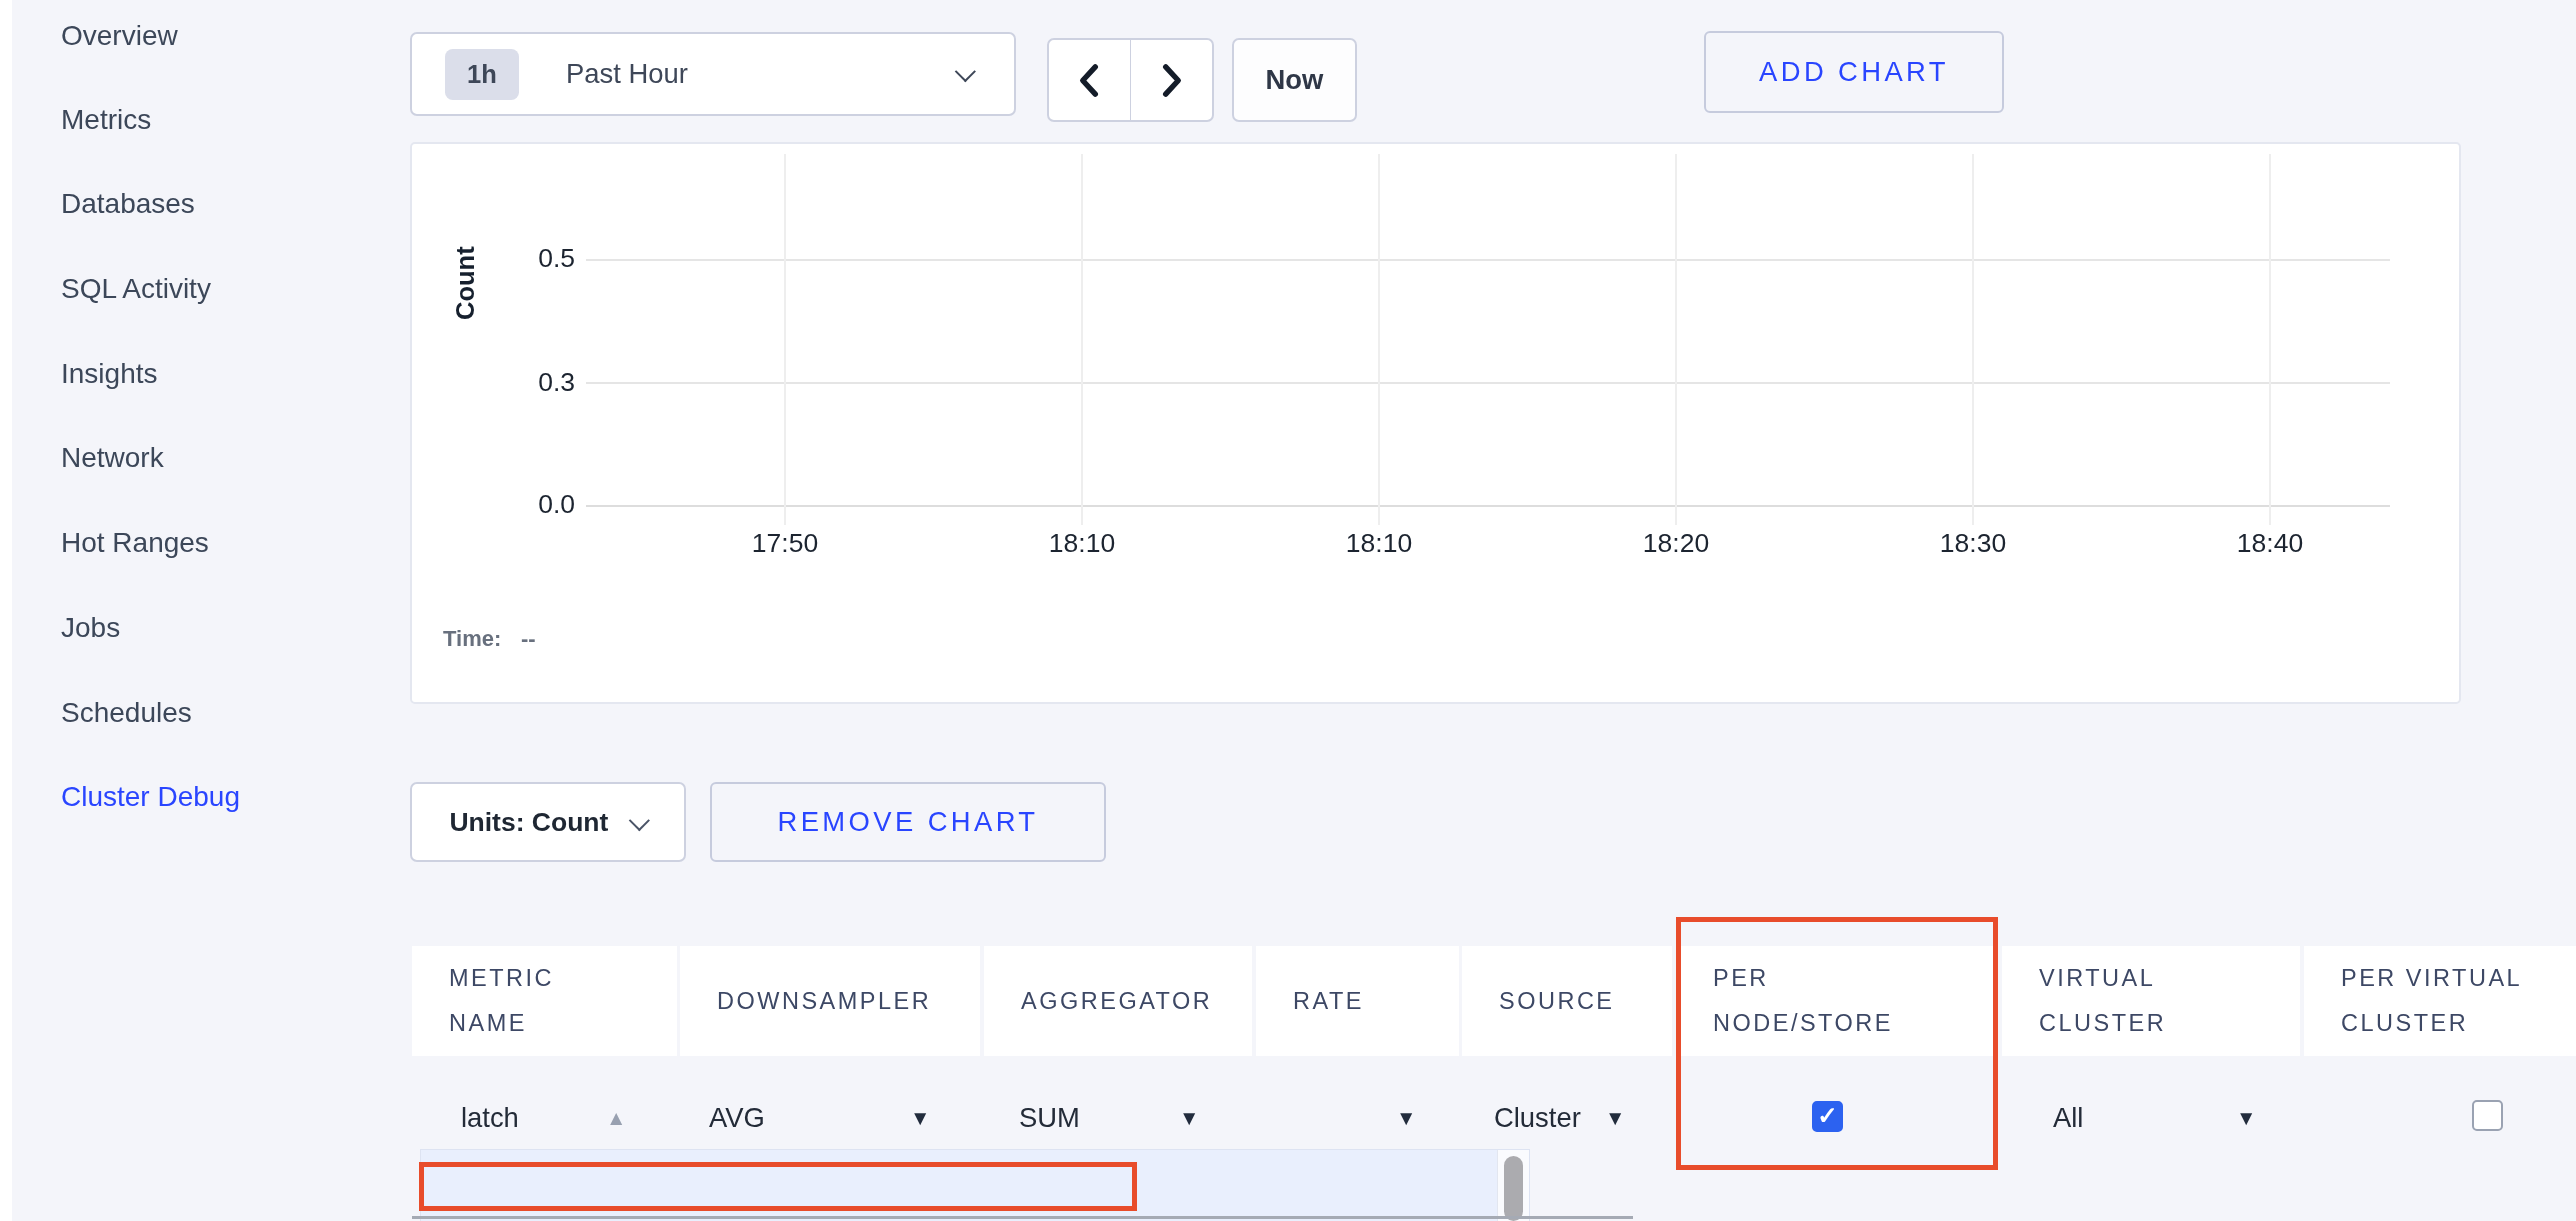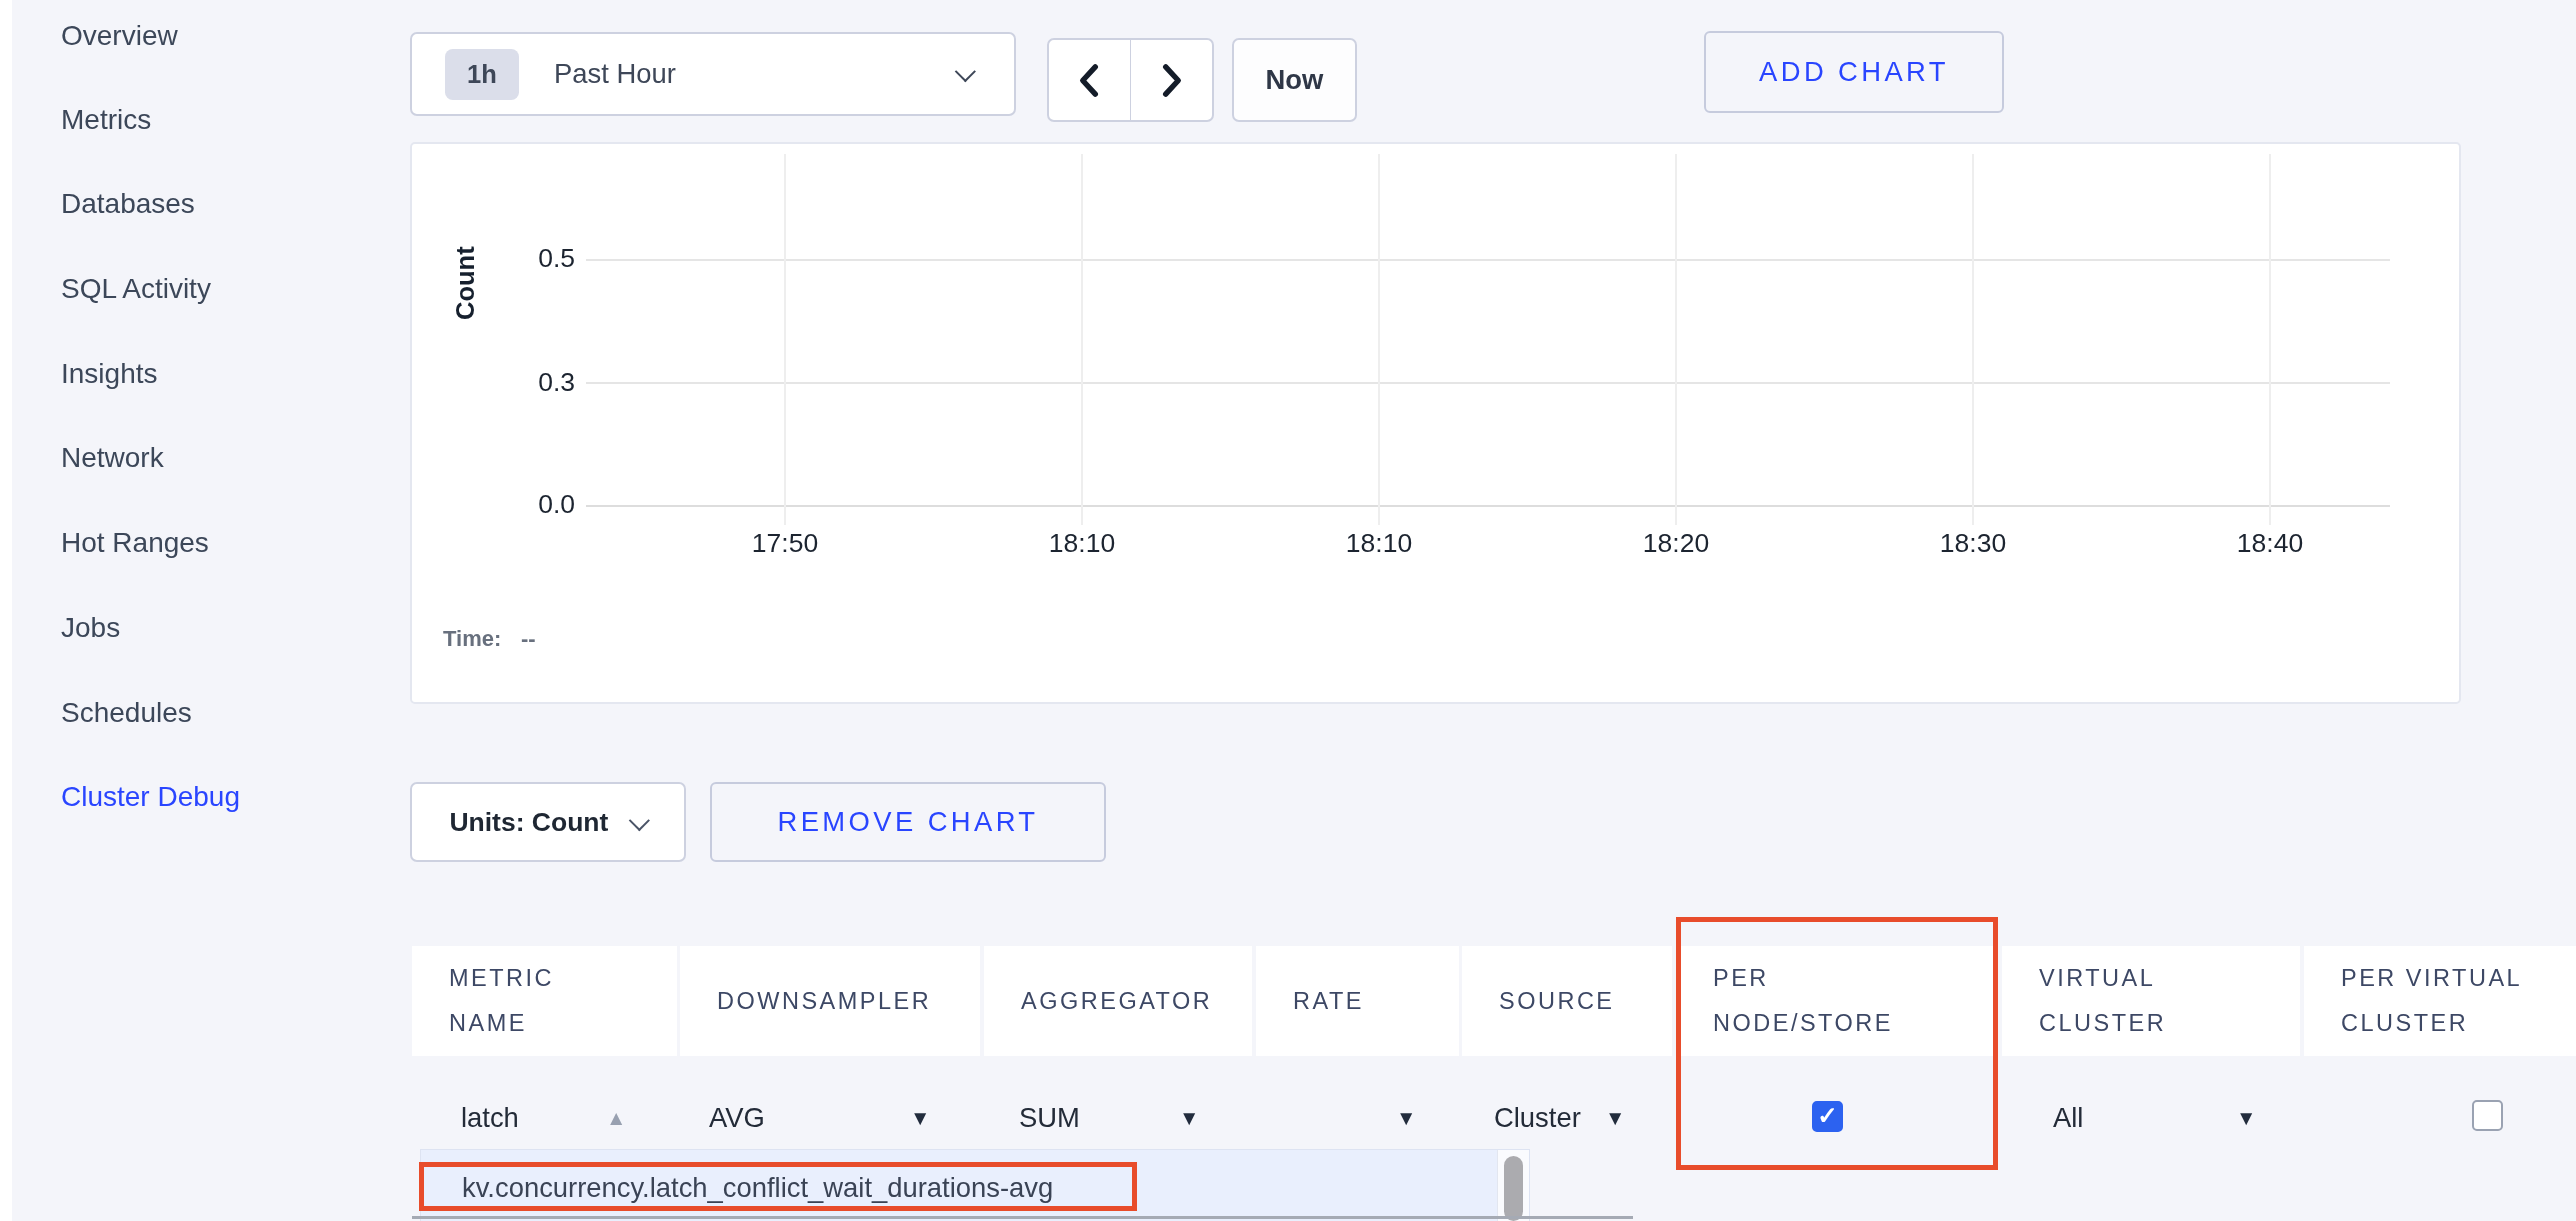--- a/index.html
+++ b/index.html
@@ -24,21 +24,21 @@
     color: #3c4759;
     cursor: pointer;
     white-space: nowrap;
   }
   .nav-item.active { color: var(--accent, #2945ff); }
 
   
   .range-select {
     left: 410px; top: 32px; width: 606px; height: 84px;
     background: #fff; border: 2px solid #cdd1e0; border-radius: 6.9px;
-    display: flex; align-items: center; cursor: pointer;
+    display: flex; align-items: center; cursor: pointer; gap: 12px;
   }
   .range-badge {
     margin-left: 33px; width: 74px; height: 51px;
     background: #dbdeea; border-radius: 7.8px;
     display: flex; align-items: center; justify-content: center;
     font-size: 25.5px; font-weight: 700; color: #3e4758;
   }
   .range-label { margin-left: 35px; font-size: 27.4px; color: #3e4758; }
   .chev {
     width: 14.7px; height: 14.7px;
@@ -256,21 +256,20 @@
 
   <div class="abs checkbox checked" style="left:1812px; top:1101px;"></div>
 
   <div class="abs cell-text" style="left:2017px; top:1100px;margin-left:36px;">All</div>
   <div class="abs caret" style="left:2236px; top:1100px;">▼</div>
 
   <div class="abs checkbox" style="left:2472px; top:1100px;"></div>
 </div>
 
 <div class="abs dropdown">
-  <div class="dropdown-item">kv.concurrency.latch_conflict_wait_durations-avg</div>
   <div class="scroll-track">
     <div class="scroll-thumb"></div>
   </div>
 </div>
 <div class="abs dropdown-bottom-line"></div>
 
 <div class="abs red-box red-box-column"></div>
 <div class="abs red-box red-box-item"></div>
 
 

